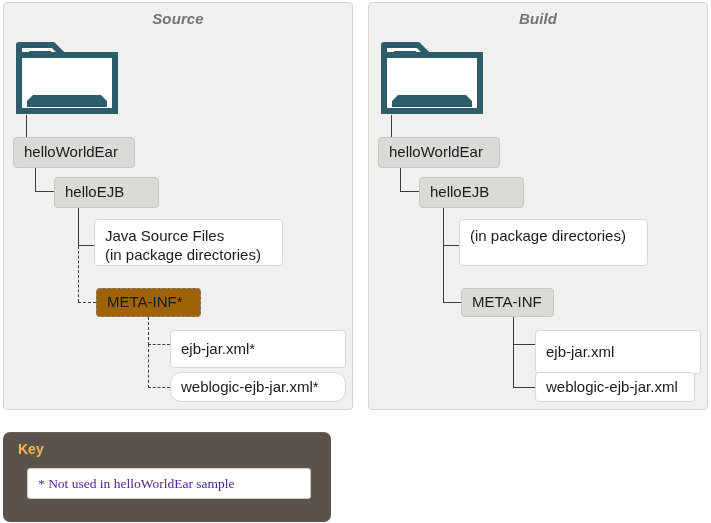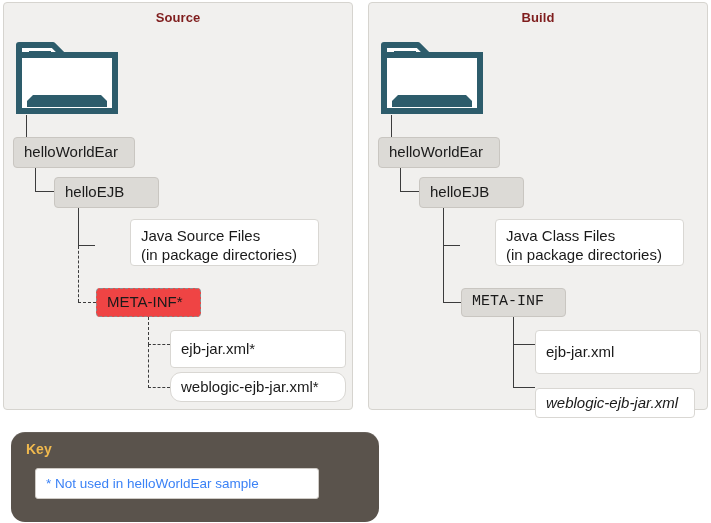--- a/index.html
+++ b/index.html
@@ -32,24 +32,25 @@
   }
   #panel-source { left: 3px;   top: 2px; width: 350px; height: 408px; }
   #panel-build  { left: 368px; top: 2px; width: 340px; height: 408px; }
 
   .panel-title {
     position: absolute;
     top: 7px;
     left: 0;
     width: 100%;
     text-align: center;
-    font-size: 13px;
+    font-size: 15px;
     font-weight: bold;
-    color: #7f1d1d;
+    color: #737373;
     letter-spacing: 0.1px;
+    font-style: italic;
   }
 
   
   .folder-icon {
     position: absolute;
     width: 104px;
     height: 80px;
   }
 
   
@@ -63,31 +64,30 @@
     border-radius: 4px;
     padding: 0 10px;
     white-space: nowrap;
     line-height: 1.25;
   }
   .node.dir {
     background: #dcdad6;
     border: 1px solid #c9c6c1;
   }
   .node.dir-dashed {
-    background: #ef4444;
+    background: #a16207;
     border: 1px dashed #8a8a8a;
   }
   .node.file {
     background: #ffffff;
     border: 1px solid #d9d7d3;
   }
   .node.multiline {
     display: block;
     padding-top: 7px;
-    margin-left: 36px;
   }
   .node.multiline .ln { display: block; }
 
   
   .line {
     position: absolute;
     background: #3c3c3c;
   }
   .vline { width: 1px; }
   .hline { height: 1px; }
@@ -102,27 +102,26 @@
   .dhline {
     height: 0;
     border-top: 1px dashed #3c3c3c;
   }
 
   
   #key-box {
     position: absolute;
     left: 3px;
     top: 432px;
-    width: 368px;
+    width: 328px;
     height: 90px;
     background: #5a534c;
-    border-radius: 14px;
+    border-radius: 7px;
     box-sizing: border-box;
     box-shadow: inset 0 1px 0 rgba(255,255,255,0.08);
-    margin-left: 8px;
   }
   #key-title {
     position: absolute;
     left: 15px;
     top: 9px;
     font-size: 14px;
     font-weight: bold;
     color: #f0b94e;
   }
   #key-item {
@@ -132,22 +131,23 @@
     width: 284px;
     height: 31px;
     background: #ffffff;
     border: 1px solid #cfcbc6;
     border-radius: 3px;
     box-sizing: border-box;
     display: flex;
     align-items: center;
     padding-left: 10px;
     font-size: 13.5px;
-    color: #3b82f6;
+    color: #4c1d95;
     white-space: nowrap;
+    font-family: Liberation Serif, serif;
   }
 </style>
 </head>
 <body>
 
 <div class="canvas">
 
   <div class="panel" id="panel-source">
     <div class="panel-title">Source</div>
 
@@ -227,37 +227,36 @@
 
     <div class="node dir" id="bld-ejb" style="left:50px; top:174px; width:105px; height:31px;">
       <span>helloEJB</span>
     </div>
 
     <div class="line vline" style="left:74px; top:205px; height:94px;"></div>
     <div class="line hline" style="left:74px; top:242px; width:17px;"></div>
     <div class="line hline" style="left:74px; top:299px; width:18px;"></div>
 
     <div class="node file multiline" id="bld-java" style="left:90px; top:216px; width:189px; height:47px;">
-      <span class="ln">Java Class Files</span>
       <span class="ln">(in package directories)</span>
     </div>
 
-    <div class="node dir" id="bld-meta" style="left:92px; top:285px; width:105px; height:29px;font-family:Liberation Mono, monospace;">
+    <div class="node dir" id="bld-meta" style="left:92px; top:285px; width:93px; height:29px;">
       <span>META-INF</span>
     </div>
 
     <div class="line vline" style="left:144px; top:314px; height:71px;"></div>
     <div class="line hline" style="left:144px; top:341px; width:22px;"></div>
     <div class="line hline" style="left:144px; top:384px; width:22px;"></div>
 
     <div class="node file" id="bld-ejbjar" style="left:166px; top:327px; width:166px; height:44px;">
       <span>ejb-jar.xml</span>
     </div>
 
-    <div class="node file" id="bld-weblogic" style="left:166px; top:385px; width:160px; height:30px;font-style:italic;">
+    <div class="node file" id="bld-weblogic" style="left:166px; top:369px; width:160px; height:30px;">
       <span>weblogic-ejb-jar.xml</span>
     </div>
   </div>
 
   <div id="key-box">
     <div id="key-title">Key</div>
     <div id="key-item">
       <span>*  Not used in helloWorldEar sample</span>
     </div>
   </div>

